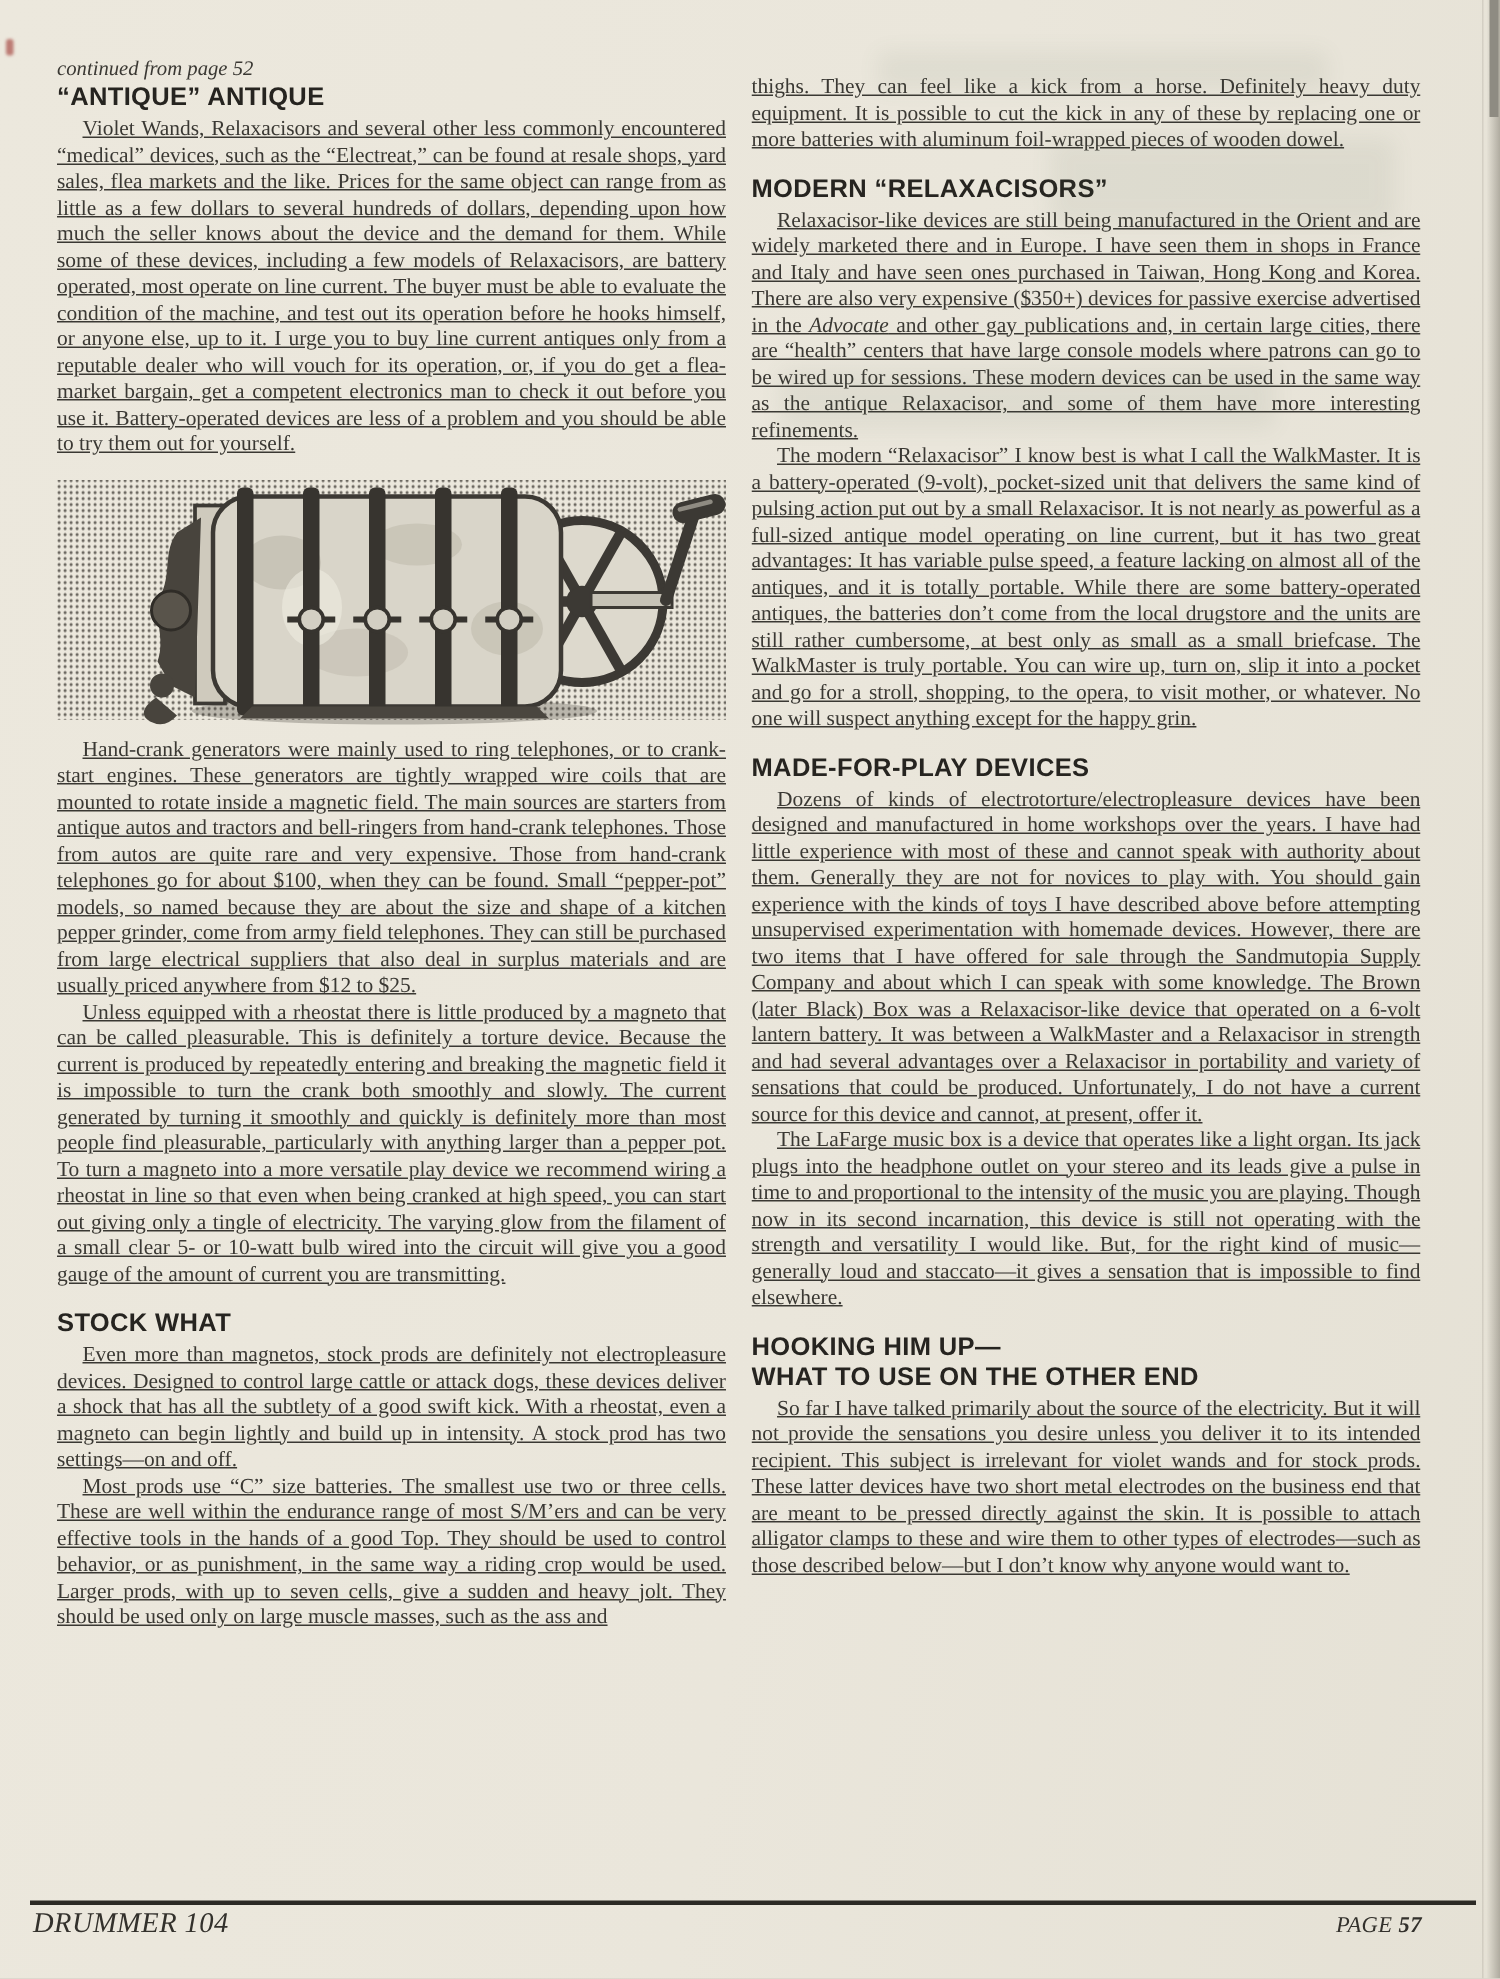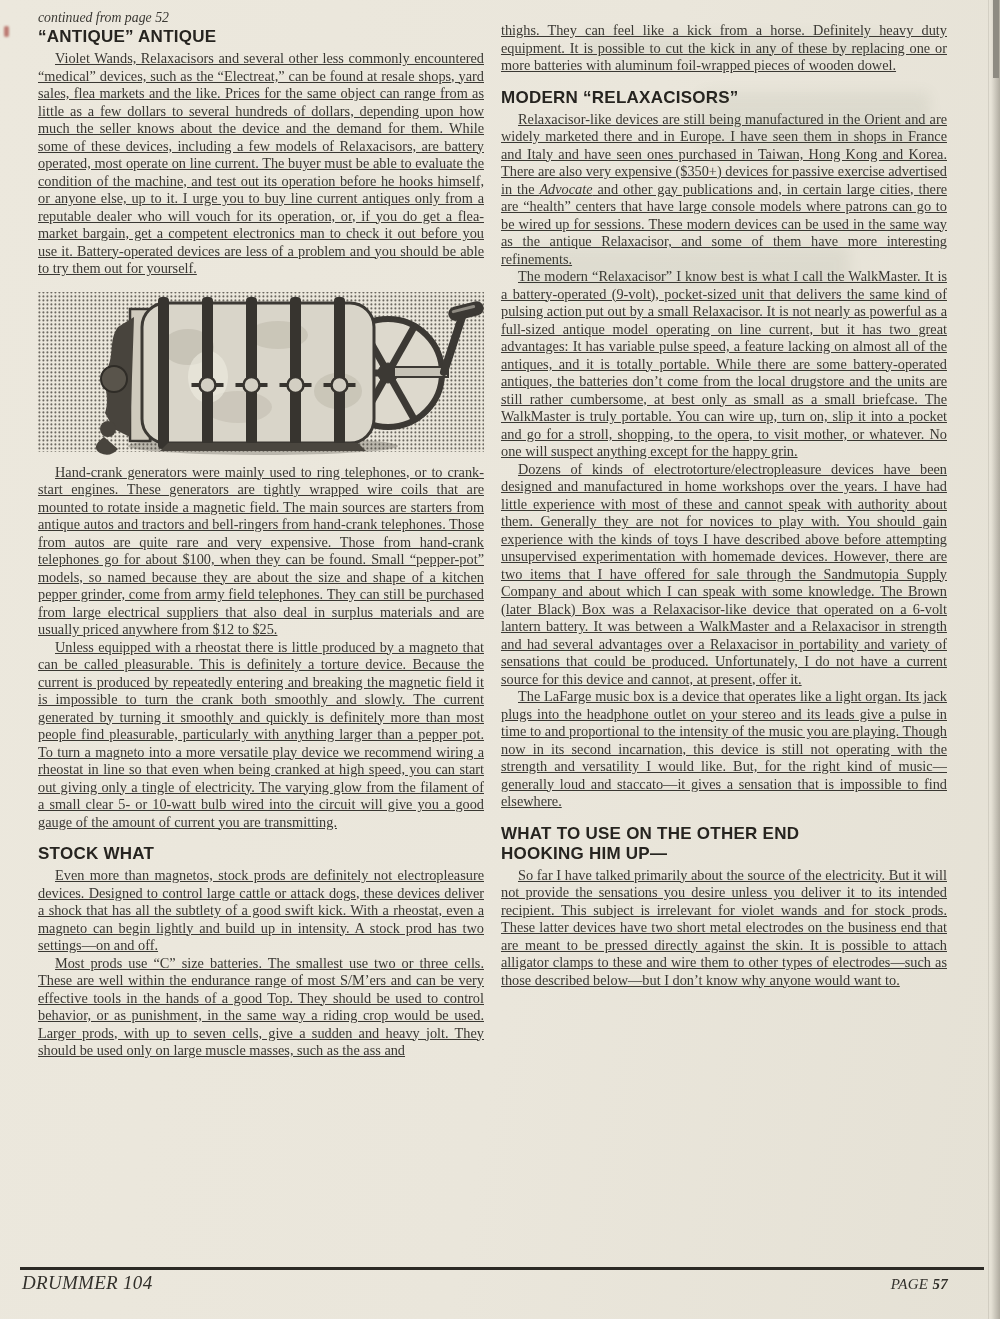--- a/index.html
+++ b/index.html
@@ -6,21 +6,21 @@
   body { background:#d8d4c9; }
   .page {
     position:relative;
     width:1000px; height:1319px;
     margin:0 auto;
     background: linear-gradient(100deg, #ece8dd 0%, #eae6db 55%, #e5e1d5 100%);
     overflow:hidden;
     font-family:"Liberation Serif", serif;
     color:#3a3833;
   }
-  .columns { display:flex; gap:17px; padding:10px 0 0 38px; }
+  .columns { display:flex; gap:17px; padding:38px 0 0 38px; }
   .col { width:446px; height:1238px; overflow:hidden; }
   .col-right { padding-top:12px; }
   .continued-note {
     font-style:italic; font-size:13.8px; line-height:16px; margin:0 0 1px 0;
   }
   h2.sec {
     font-family:"Liberation Sans", sans-serif;
     font-weight:700; font-size:17px; line-height:20px;
     letter-spacing:.25px; color:#262420;
     margin:13px 0 3px 0;
@@ -173,26 +173,27 @@
       <p class="para">Most prods use “C” size batteries. The smallest use two or three cells. These are well within the endurance range of most S/M’ers and can be very effective tools in the hands of a good Top. They should be used to control behavior, or as punishment, in the same way a riding crop would be used. Larger prods, with up to seven cells, give a sudden and heavy jolt. They should be used only on large muscle masses, such as the ass and</p>
     </div>
 
     <div class="col col-right">
       <p class="para noindent">thighs. They can feel like a kick from a horse. Definitely heavy duty equipment. It is possible to cut the kick in any of these by replacing one or more batteries with aluminum foil-wrapped pieces of wooden dowel.</p>
 
       <h2 class="sec">MODERN “RELAXACISORS”</h2>
       <p class="para"><span>Relaxacisor-like devices are still being manufactured in the Orient and are widely marketed there and in Europe. I have seen them in shops in France and Italy and have seen ones purchased in Taiwan, Hong Kong and Korea. There are also very expensive ($350+) devices for passive exercise advertised in the </span><i>Advocate</i><span> and other gay publications and, in certain large cities, there are “health” centers that have large console models where patrons can go to be wired up for sessions. These modern devices can be used in the same way as the antique Relaxacisor, and some of them have more interesting refinements.</span></p>
       <p class="para">The modern “Relaxacisor” I know best is what I call the WalkMaster. It is a battery-operated (9-volt), pocket-sized unit that delivers the same kind of pulsing action put out by a small Relaxacisor. It is not nearly as powerful as a full-sized antique model operating on line current, but it has two great advantages: It has variable pulse speed, a feature lacking on almost all of the antiques, and it is totally portable. While there are some battery-operated antiques, the batteries don’t come from the local drugstore and the units are still rather cumbersome, at best only as small as a small briefcase. The WalkMaster is truly portable. You can wire up, turn on, slip it into a pocket and go for a stroll, shopping, to the opera, to visit mother, or whatever. No one will suspect anything except for the happy grin.</p>
 
+      <h2 class="sec">MADE-FOR-PLAY DEVICES</h2>
       <p class="para">Dozens of kinds of electrotorture/electropleasure devices have been designed and manufactured in home workshops over the years. I have had little experience with most of these and cannot speak with authority about them. Generally they are not for novices to play with. You should gain experience with the kinds of toys I have described above before attempting unsupervised experimentation with homemade devices. However, there are two items that I have offered for sale through the Sandmutopia Supply Company and about which I can speak with some knowledge. The Brown (later Black) Box was a Relaxacisor-like device that operated on a 6-volt lantern battery. It was between a WalkMaster and a Relaxacisor in strength and had several advantages over a Relaxacisor in portability and variety of sensations that could be produced. Unfortunately, I do not have a current source for this device and cannot, at present, offer it.</p>
       <p class="para">The LaFarge music box is a device that operates like a light organ. Its jack plugs into the headphone outlet on your stereo and its leads give a pulse in time to and proportional to the intensity of the music you are playing. Though now in its second incarnation, this device is still not operating with the strength and versatility I would like. But, for the right kind of music—generally loud and staccato—it gives a sensation that is impossible to find elsewhere.</p>
 
       <h2 class="sec">
+          <span class="hl2">HOOKING HIM UP—</span>
           <span class="hl2">WHAT TO USE ON THE OTHER END</span>
-          <span class="hl2">HOOKING HIM UP—</span>
         </h2>
       <p class="para">So far I have talked primarily about the source of the electricity. But it will not provide the sensations you desire unless you deliver it to its intended recipient. This subject is irrelevant for violet wands and for stock prods. These latter devices have two short metal electrodes on the business end that are meant to be pressed directly against the skin. It is possible to attach alligator clamps to these and wire them to other types of electrodes—such as those described below—but I don’t know why anyone would want to.</p>
     </div>
 
   </div>
 
   <div class="footer-rule"></div>
   <div class="footer-left">DRUMMER 104</div>
   <div class="footer-right">
     <span>PAGE</span>

